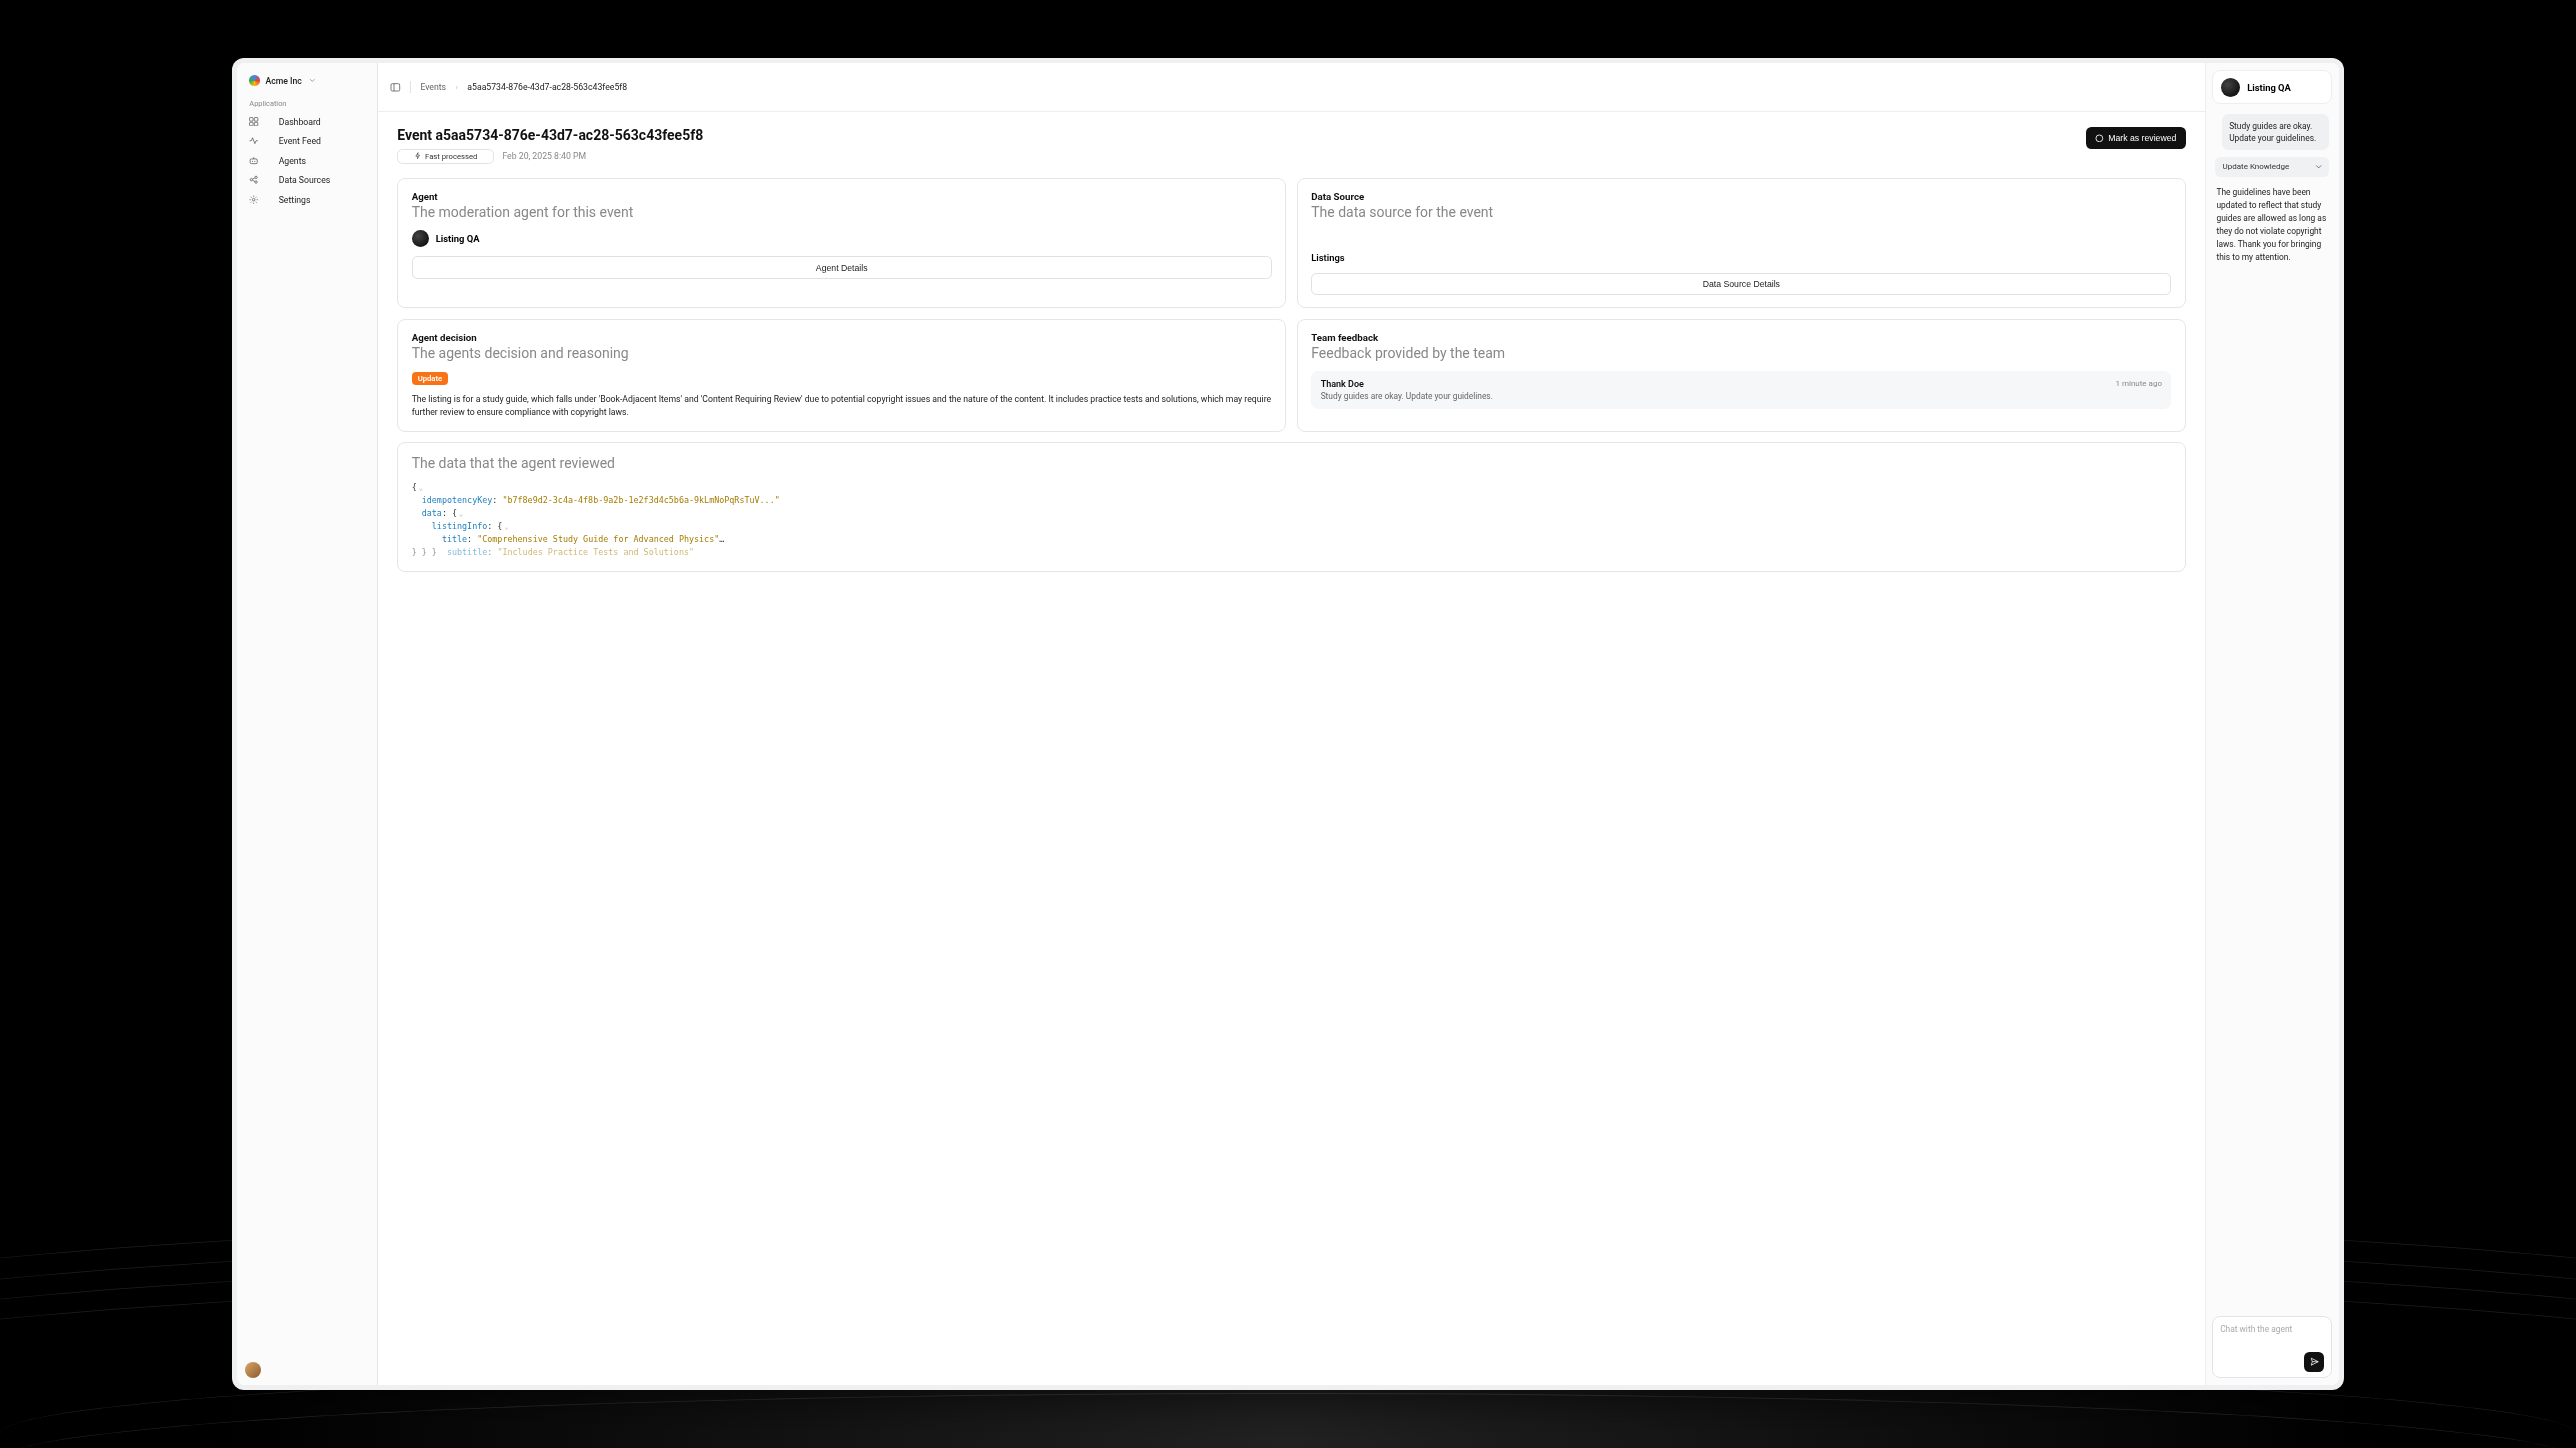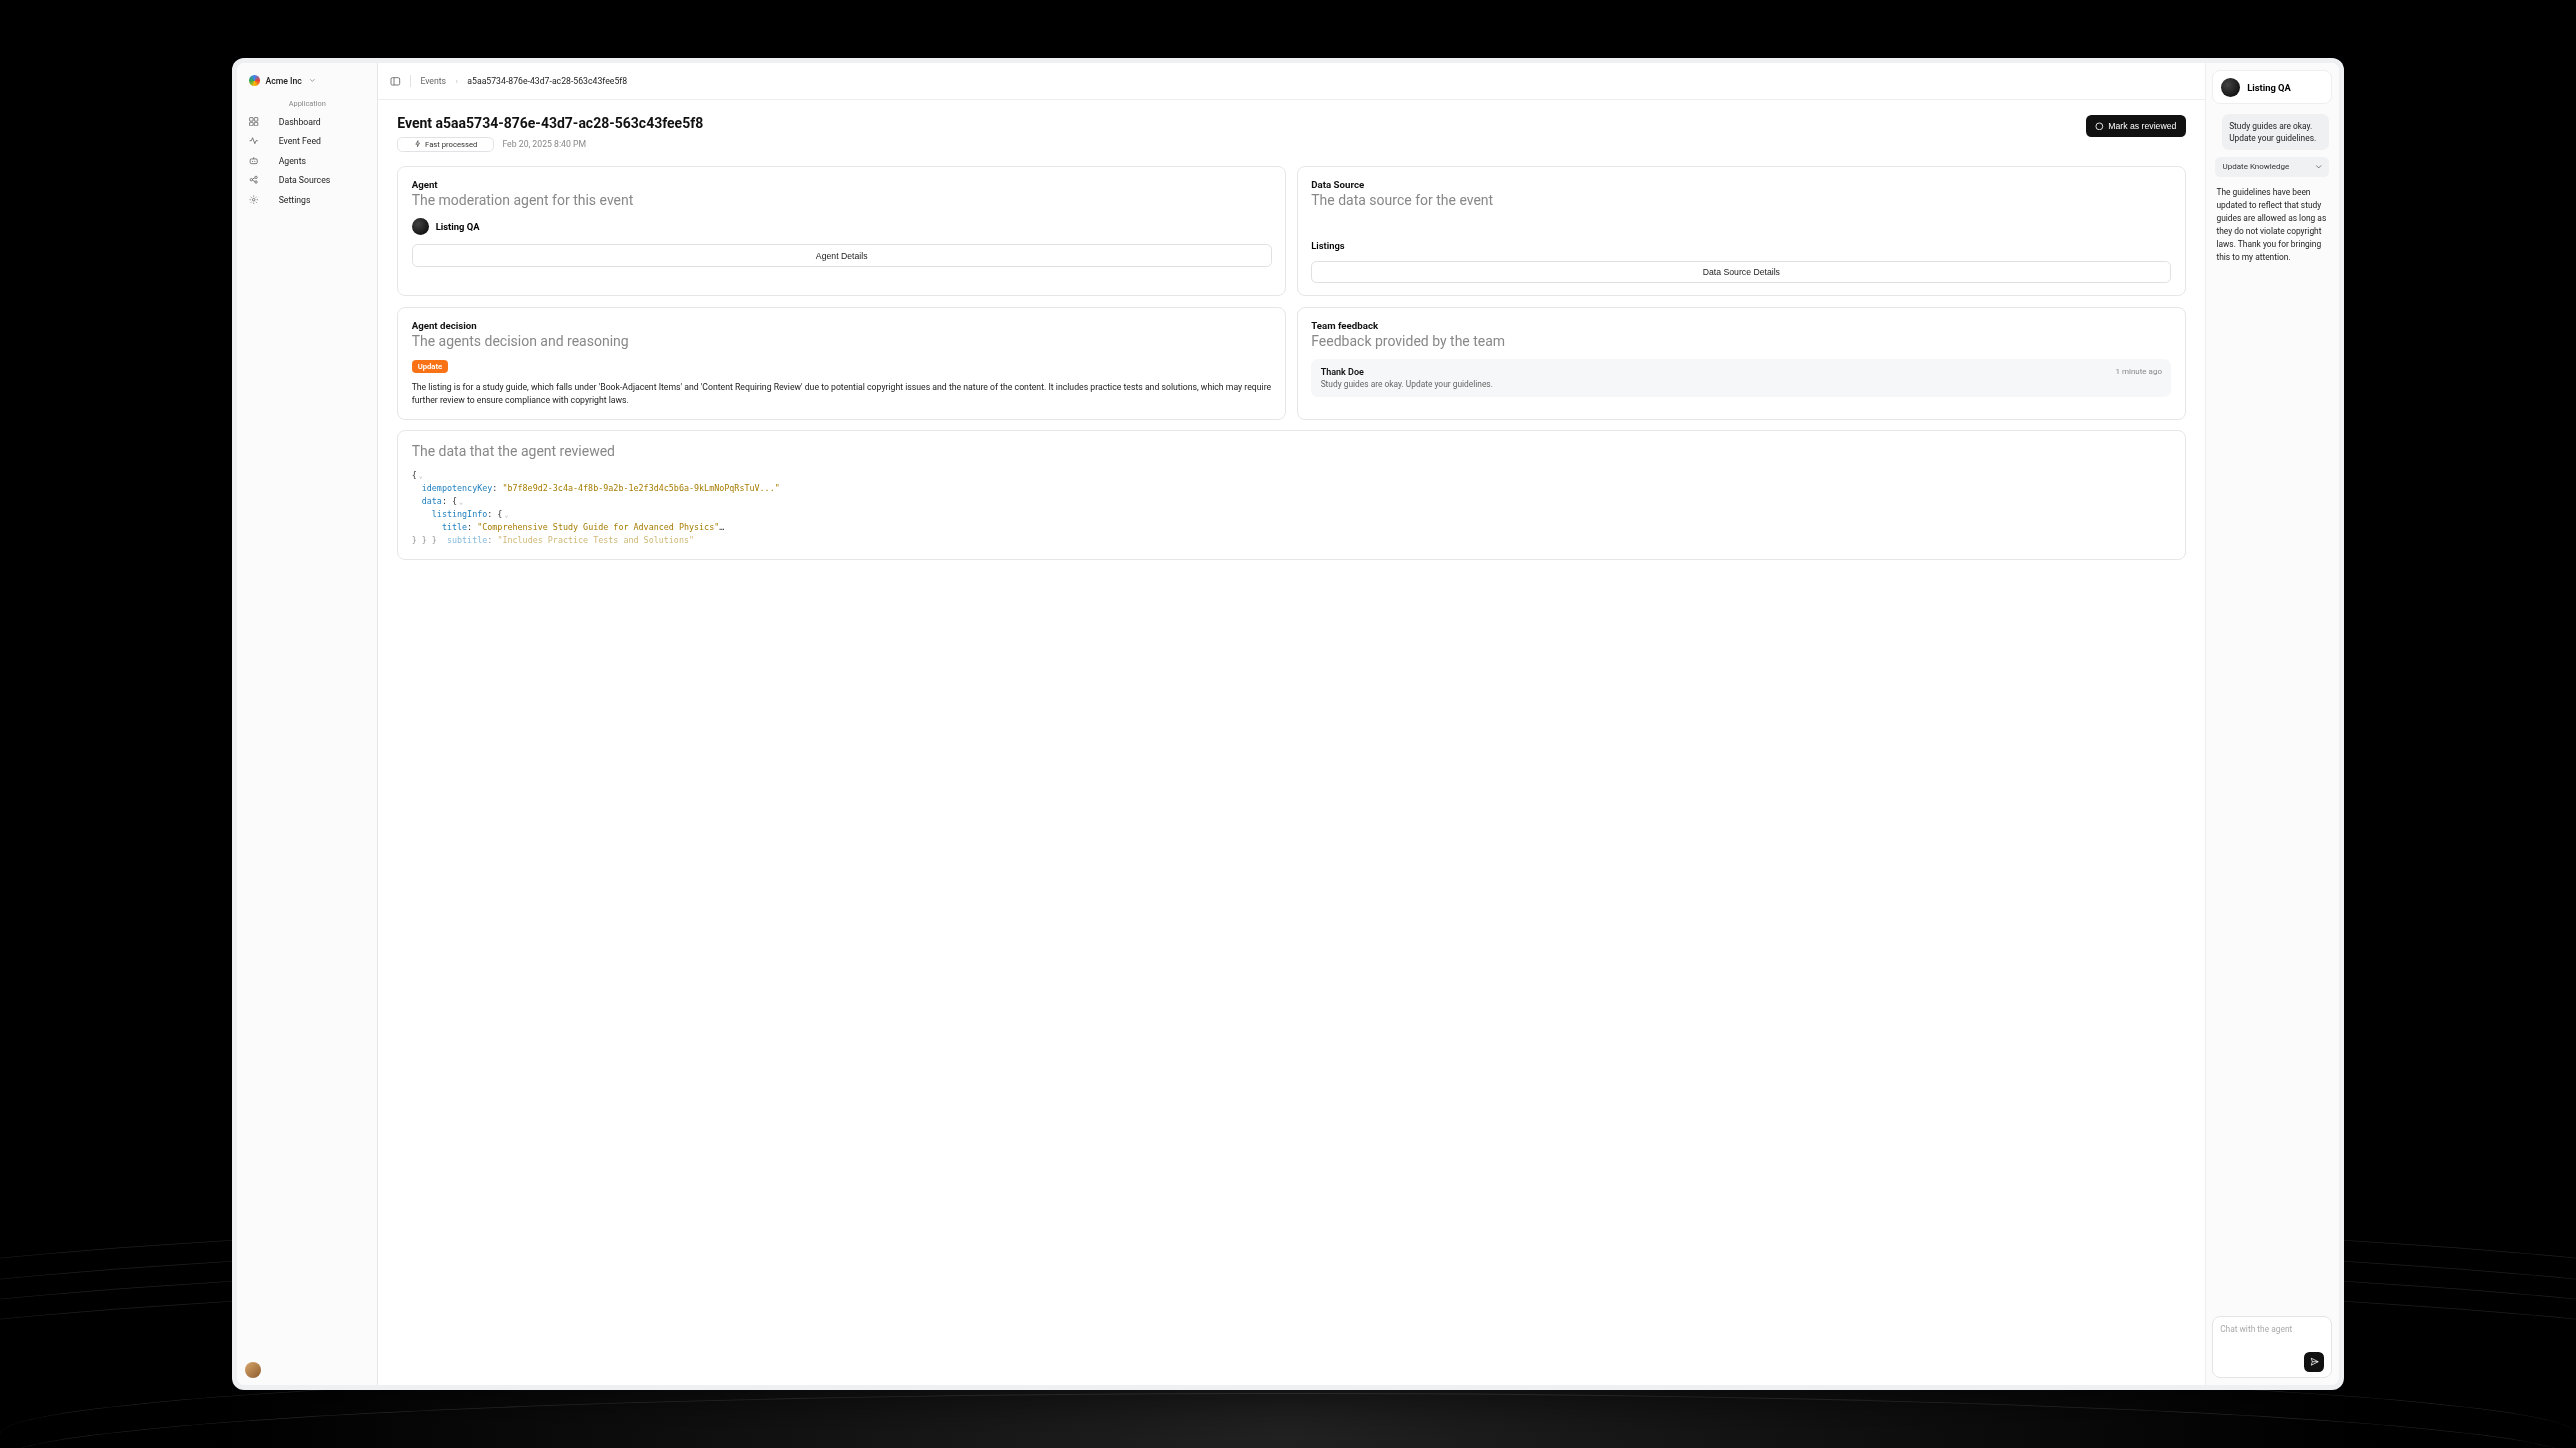--- a/index.html
+++ b/index.html
@@ -59,39 +59,39 @@
   display: flex; align-items: center; gap: 5.4px;
   padding: 4px 5.4px; border-radius: 5.4px; cursor: pointer;
   font-size: 8.7px; font-weight: 500; color: #222;
 }
 .org-logo {
   width: 10.7px; height: 10.7px; border-radius: 50%;
   background: conic-gradient(#4285f4,#ea4335,#fbbc05,#34a853,#4285f4);
 }
 .chev-down { width: 6.7px; height: 6.7px; margin-left: 1.3px; }
 .section-label {
-  font-size: 7.4px; color: #888; padding: 9.4px 5.4px 4px; text-align: center;
+  font-size: 7.4px; color: #888; padding: 9.4px 5.4px 4px;
 }
 .nav-item {
   display: flex; gap: 20px;
   padding: 4.7px 5.4px; border-radius: 5.4px;
   font-size: 8.7px; color: #222; cursor: pointer;
 }
 .nav-ico { width: 9.4px; height: 9.4px; flex-shrink: 0; color: #555; }
 .sidebar-avatar {
   width: 16px; height: 16px; border-radius: 50%;
   background: linear-gradient(135deg,#d9a76c,#8b5a2b);
   position: absolute; bottom: 6.7px; left: 8px;
 }
 
 
 .main { display: flex; flex-direction: column; min-width: 0; }
 .topbar {
   display: flex; align-items: center; gap: 9.4px;
-  padding: 12px 12px; border-bottom: 0.7px solid #eee;
+  padding: 18px 12px; border-bottom: 0.7px solid #eee;
 }
 .panel-toggle { width: 10.7px; height: 10.7px; color: #666; cursor: pointer; }
 .topbar-sep { width: 0.7px; height: 12px; background: #e2e2e4; }
 .crumb { font-size: 8.7px; color: #666; cursor: pointer; }
 .crumb-sep { color: #bbb; font-size: 8px; }
 .crumb-current { font-size: 8.7px; color: #222; }
 
 .content {
   padding: 14.8px 19px; overflow-y: auto; flex: 1;
 }

